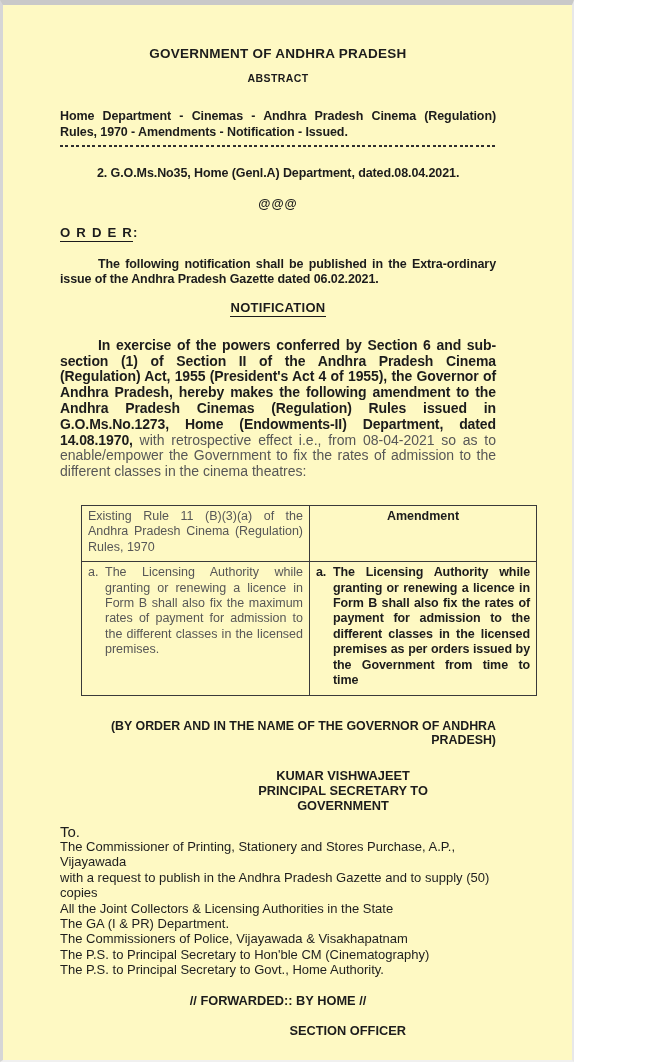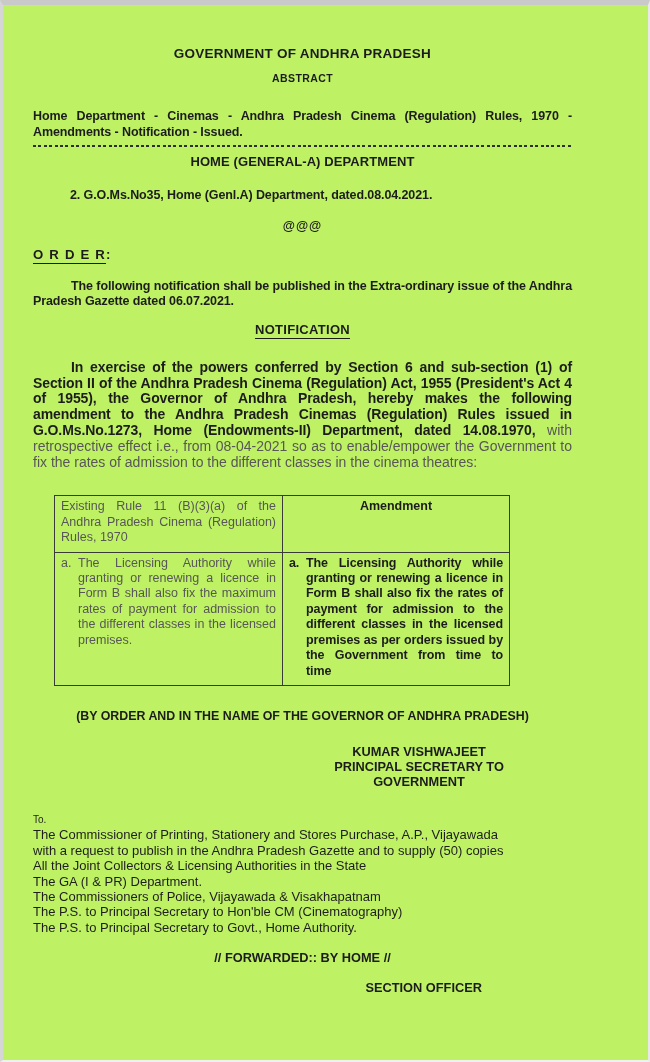--- a/index.html
+++ b/index.html
@@ -1,23 +1,23 @@
 <!DOCTYPE html>
 <html><head>
 <meta charset="utf-8">
 <style>
   * { margin:0; padding:0; box-sizing:border-box; }
   html,body { width:650px; background:#ffffff; }
   body { font-family:"Liberation Sans", sans-serif; }
 
   .page{
-    width:650px; height:1062px; overflow:hidden; background:#bef264;
+    width:574px; height:1062px; overflow:hidden; background:#fef9c3;
     border-top:5px solid #c9c9c9; border-left:3px solid #d6d6d6;
     border-right:2px solid #e8e8e8; border-bottom:2px solid #f0f0f0;
-    padding:41px 76px 0 30px; color:#1c1c1c;
+    padding:41px 76px 0 57px; color:#1c1c1c;
   }
 
   .doc-title{ text-align:center; font-weight:700; font-size:13.5px; letter-spacing:.25px; }
   .abstract-label{ text-align:center; font-weight:700; font-size:10.5px; letter-spacing:.4px; margin-top:11px; }
   .abstract-para{ margin-top:25px; font-weight:700; font-size:12.5px; line-height:15.6px; text-align:justify; letter-spacing:-.1px; }
 
   .dash-line{
     margin-top:5px; height:2px;
     background-image:repeating-linear-gradient(90deg,#2e2e2e 0,#2e2e2e 3px,transparent 3px,transparent 5.4px);
   }
@@ -50,54 +50,53 @@
     border:1.5px solid #3a3a3a; padding:3px 6px 6px 6px;
     font-size:12.5px; line-height:15.4px; vertical-align:top;
   }
   th.existing-h{ width:228px; font-weight:400; color:#575757; text-align:justify; }
   th.amendment-h{ font-weight:700; color:#1c1c1c; text-align:center; vertical-align:middle; font-size:13px; }
   td.existing-c{ color:#575757; font-weight:400; }
   td.amendment-c{ color:#1c1c1c; font-weight:700; letter-spacing:-.1px; padding-bottom:14px; }
   .hang{ display:grid; grid-template-columns:16px 1fr; column-gap:1px; }
   .hang .htext{ text-align:justify; }
 
-  .by-order{ margin-top:23px; text-align:center; font-weight:700; font-size:12.4px; }
+  .by-order{ margin-top:23px; text-align:right; font-weight:700; font-size:12.4px; }
 
   .signatory{ width:240px; margin:21px 33px 0 auto; text-align:center; font-weight:700; font-size:12.8px; line-height:15px; }
 
-  .to-label{ margin-top:23px; font-size:10px; color:#1e1e1e; line-height:15.4px; }
+  .to-label{ margin-top:11px; font-size:15px; color:#1e1e1e; line-height:15.4px; }
   .addressees{ font-size:13px; color:#1e1e1e; line-height:15.4px; }
 
   .forwarded{ margin-top:15px; text-align:center; font-weight:700; font-size:12.8px; }
   .section-officer{ margin-top:15px; text-align:right; margin-right:90px; font-weight:700; font-size:12.8px; }
 </style>
 </head>
 <body>
 
 <div class="page">
 
   <div class="doc-title">GOVERNMENT OF ANDHRA PRADESH</div>
   <div class="abstract-label">ABSTRACT</div>
 
   <p class="abstract-para">Home Department - Cinemas - Andhra Pradesh Cinema (Regulation) Rules, 1970 - Amendments - Notification - Issued.</p>
 
   <div class="dash-line"></div>
 
-  <div class="dept-heading">HOME (GENERAL-A) DEPARTMENT</div>
 
 
   <div class="read-list">
     <div>2. G.O.Ms.No35, Home (Genl.A) Department, dated.08.04.2021.</div>
   </div>
 
   <div class="at-marks">@@@</div>
 
   <div class="order-heading"><span class="uline">O R D E R</span><span>:</span></div>
 
-  <p class="order-para">The following notification shall be published in the Extra-ordinary issue of the Andhra Pradesh Gazette dated 06.07.2021.</p>
+  <p class="order-para">The following notification shall be published in the Extra-ordinary issue of the Andhra Pradesh Gazette dated 06.02.2021.</p>
 
   <div class="notif-heading"><span class="uline">NOTIFICATION</span></div>
 
   <p class="notif-para"><span>In exercise of the powers conferred by Section 6 and sub-section (1) of Section II of the Andhra Pradesh Cinema (Regulation) Act, 1955 (President's Act 4 of 1955), the Governor of Andhra Pradesh, hereby makes the following amendment to the Andhra Pradesh Cinemas (Regulation) Rules issued in G.O.Ms.No.1273, Home (Endowments-II) Department, dated 14.08.1970,</span><span class="inserted-gray"> with retrospective effect i.e., from 08-04-2021 so as to enable/empower the Government to fix the rates of admission to the different classes in the cinema theatres:</span></p>
 
   <table class="amendment">
     <tbody>
         <tr>
       <th class="existing-h">Existing Rule 11 (B)(3)(a) of the Andhra Pradesh Cinema (Regulation) Rules, 1970</th>
       <th class="amendment-h">Amendment</th>

